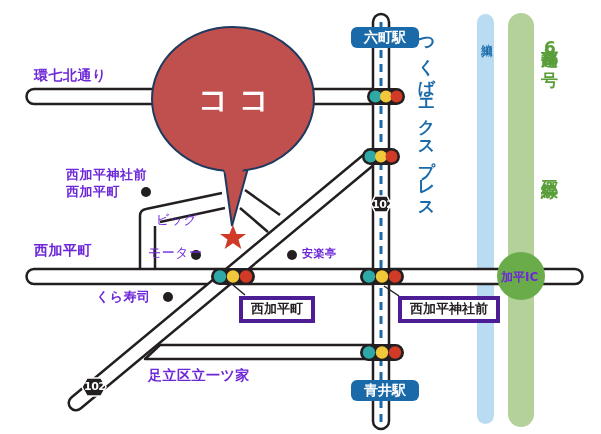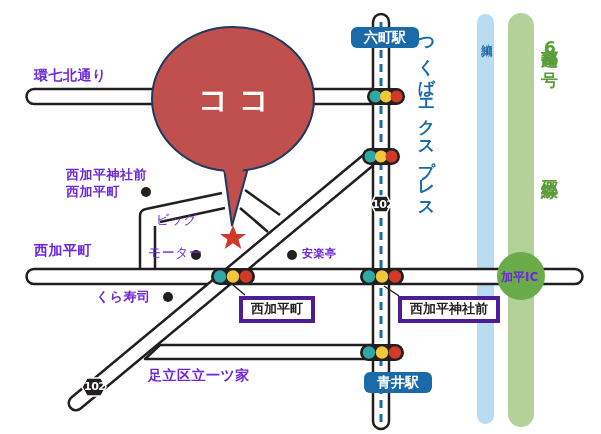--- a/index.html
+++ b/index.html
@@ -123,21 +123,21 @@
 <div class="lbl" style="left:66px;top:185px;font-size:13px;">西加平町</div>
 <div class="lbl" style="left:156px;top:213px;font-size:13px;font-weight:normal;">ビッグ</div>
 <div class="lbl" style="left:148px;top:246px;font-size:13px;font-weight:normal;">モーター</div>
 <div class="lbl" style="left:302px;top:248px;font-size:11px;">安楽亭</div>
 <div class="lbl" style="left:96px;top:290px;font-size:13px;">くら寿司</div>
 
 <div class="signbox" style="left:239px;top:296px;">西加平町</div>
 <div class="signbox" style="left:398px;top:296px;">西加平神社前</div>
 
 <div class="station" style="left:351px;top:27px;">六町駅</div>
-<div class="station" style="left:351px;top:372px;margin-left:13px;">青井駅</div>
+<div class="station" style="left:351px;top:380px;">青井駅</div>
 
 <div class="vlabel" style="left:416px;top:26px;font-size:17px;color:#1a6aa9;">つくばエクスプレス</div>
 <div class="vlabel" style="left:478px;top:34px;font-size:12px;color:#1a6aa9;font-weight:normal;">綾瀬川</div>
 <div class="vlabel" style="left:539px;top:34px;font-size:17px;color:#5a9e3a;">首都高速6号</div>
 <div class="vlabel" style="left:539px;top:166px;font-size:17px;color:#5a9e3a;">三郷線</div>
 
 <div class="ic-text" style="left:501px;top:269px;">加平IC</div>
 
 <div class="route-text" style="left:372px;top:198px;">102</div>
 <div class="route-text" style="left:84px;top:380px;">102</div>

